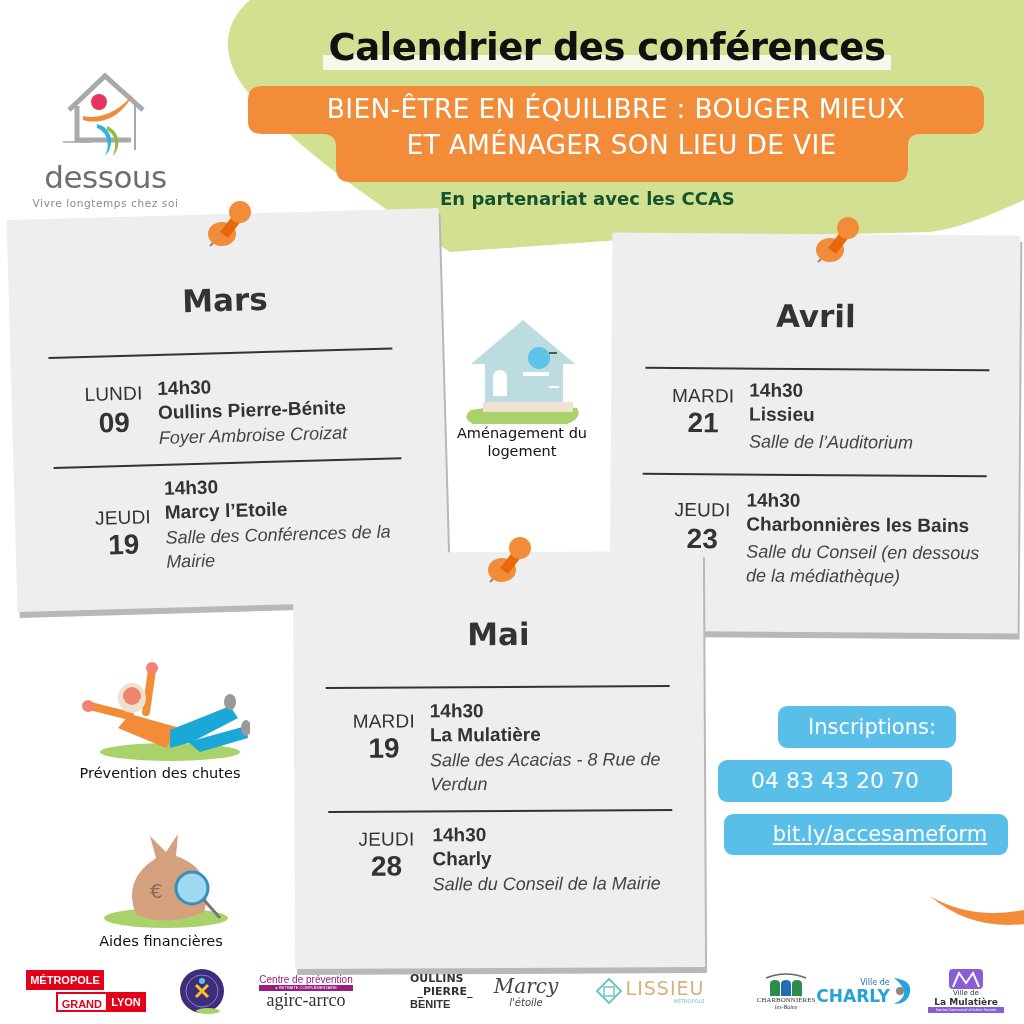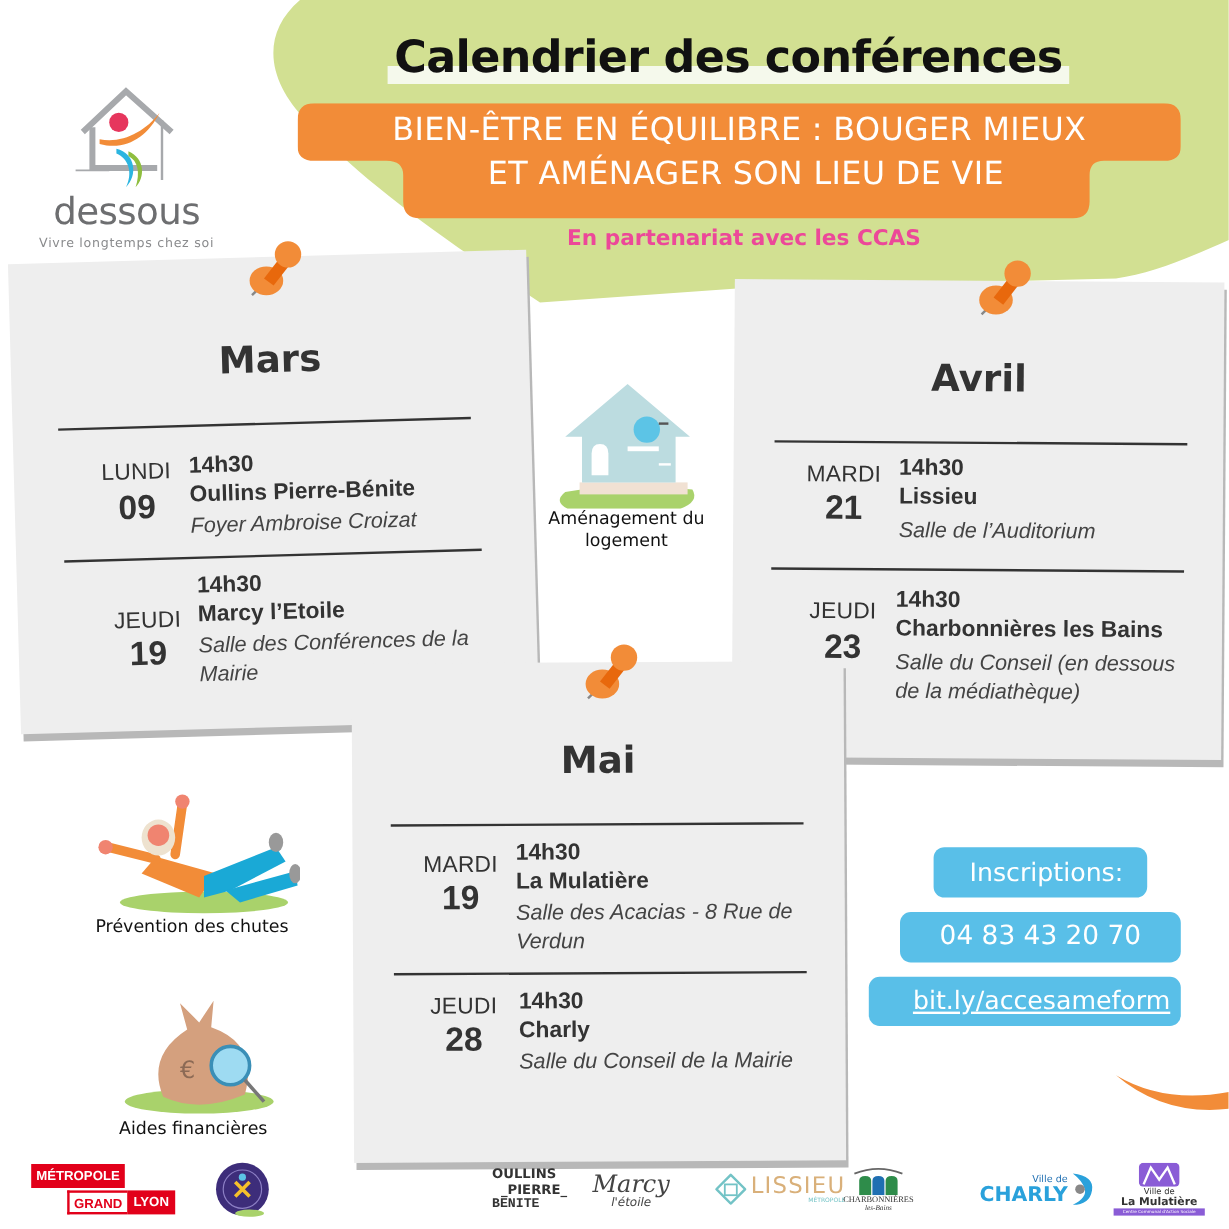--- a/index.html
+++ b/index.html
@@ -30,22 +30,22 @@
     position: absolute; left: 248px; top: 86px; width: 736px; height: 96px;
   }
   .subtitle-box svg { position: absolute; left: 0; top: 0; }
   .subtitle-line {
     position: absolute; left: 0; width: 100%; text-align: center; color: #fff;
     font-family: "DejaVu Sans", sans-serif; font-size: 26.5px; letter-spacing: 0.3px; line-height: 34px;
   }
   .subtitle-line.l1 { top: 6px; }
   .subtitle-line.l2 { top: 42px; left: 86px; width: 575px; }
   .partnership {
-    position: absolute; left: 440px; top: 188px; width: 360px; text-align: center;
-    font-family: "DejaVu Sans", sans-serif; font-weight: bold; font-size: 18px; color: #ec4899;
+    position: absolute; left: 440px; top: 188px; width: 360px; 
+    font-family: "DejaVu Sans", sans-serif; font-weight: bold; font-size: 18px; color: #14532d;
   }
 
   
   .card {
     position: absolute; background: #eeeeee;
     box-shadow: 2px 6px 0 #b8b8b8;
   }
   .card-mars { left: 12px; top: 214px; width: 432px; height: 392px; transform: rotate(-1.6deg); }
   .card-avril { left: 611px; top: 234px; width: 408px; height: 398px; transform: rotate(0.4deg); }
   .card-mai { left: 294px; top: 552px; width: 410px; height: 416px; transform: rotate(-0.3deg); }
@@ -68,22 +68,22 @@
   
   .topic { position: absolute; text-align: center; }
   .topic-label { font-family: "DejaVu Sans", sans-serif; font-size: 14.5px; color: #111; line-height: 18px; }
 
   
   .pill {
     position: absolute; background: #59bfe8; color: #fff; border-radius: 9px; text-align: center;
     font-family: "DejaVu Sans", sans-serif;
   }
   .pill-title { left: 778px; top: 706px; width: 178px; height: 42px; font-size: 21px; line-height: 42px; padding-left: 10px; }
-  .pill-phone { left: 750px; top: 760px; width: 234px; height: 42px; font-size: 22px; line-height: 42px; }
-  .pill-link { left: 724px; top: 814px; width: 260px; height: 41px; font-size: 21px; line-height: 41px; text-decoration: underline; padding-left: 28px; }
+  .pill-phone { left: 718px; top: 760px; width: 234px; height: 42px; font-size: 22px; line-height: 42px; }
+  .pill-link { left: 724px; top: 814px; width: 284px; height: 41px; font-size: 21px; line-height: 41px; text-decoration: underline; padding-left: 28px; }
 
   .swoosh { position: absolute; left: 930px; top: 890px; }
 
   
   .partners { position: absolute; left: 0; top: 962px; width: 1024px; height: 62px; }
   .partner { position: absolute; top: 0; height: 58px; display: flex; flex-direction: column; align-items: center; justify-content: center; }
 </style>
 </head>
 <body>
 
@@ -281,40 +281,45 @@
   </div>
   <div class="partner" style="left:172px; width:60px;">
     <svg width="48" height="48" viewBox="0 0 48 48">
       <circle cx="24" cy="24" r="22" fill="#3d2d7a"></circle>
       <circle cx="24" cy="24" r="16" fill="none" stroke="#8c7fc4" stroke-width="1"></circle>
       <path d="M18 18 L30 30 M30 18 L18 30" stroke="#f6c12b" stroke-width="3"></path>
       <circle cx="24" cy="14" r="3" fill="#5cc4e6"></circle>
       <ellipse cx="30" cy="44" rx="12" ry="3" fill="#a9d26b"></ellipse>
     </svg>
   </div>
+  <div class="partner" style="left:256px; width:100px;">
+    <div style="font-family:'Liberation Sans',sans-serif;font-size:10px;color:#9a1c7e;">Centre de prévention</div>
+    <div style="width:94px;height:6px;background:#9a1c7e;color:#fff;font-size:4px;line-height:6px;text-align:center;font-family:'Liberation Sans',sans-serif;">● RETRAITE COMPLÉMENTAIRE</div>
+    <div style="font-family:'Liberation Serif',serif;font-size:18px;color:#333;line-height:18px;">agirc-arrco</div>
+  </div>
   <div class="partner" style="left:403px; width:84px;">
     <div style="font-family:'DejaVu Sans',sans-serif;font-weight:bold;font-size:11px;color:#333;line-height:13px;text-align:left;width:70px;">OULLINS</div>
     <div style="font-family:'DejaVu Sans',sans-serif;font-weight:bold;font-size:11px;color:#333;line-height:13px;text-align:center;width:70px;">_PIERRE_</div>
-    <div style="font-family:Liberation Mono, monospace;font-weight:bold;font-size:11px;color:#333;line-height:13px;text-align:left;width:70px;">BENITE</div>
+    <div style="font-family:Liberation Sans, sans-serif;font-weight:bold;font-size:11px;color:#333;line-height:13px;text-align:left;width:70px;">BENITE</div>
   </div>
   <div class="partner" style="left:486px; width:80px;">
     <div style="font-family:'DejaVu Serif',serif;font-style:italic;font-size:20px;color:#444;line-height:22px;">Marcy</div>
     <div style="font-family:'DejaVu Sans',sans-serif;font-style:italic;font-size:10px;color:#444;">l'étoile</div>
   </div>
   <div class="partner" style="left:590px; width:120px; flex-direction:row;">
     <svg width="26" height="26" viewBox="0 0 26 26">
       <path d="M13 1 L25 13 L13 25 L1 13 Z" fill="none" stroke="#73c3c6" stroke-width="2"></path>
       <rect x="8" y="9" width="10" height="9" fill="none" stroke="#73c3c6" stroke-width="1.5"></rect>
     </svg>
     <div style="margin-left:4px;text-align:right;">
       <div style="font-family:'DejaVu Sans',sans-serif;font-size:19px;color:#d9b07a;line-height:20px;letter-spacing:1px;">LISSIEU</div>
       <div style="font-family:'DejaVu Sans',sans-serif;font-size:5px;color:#73c3c6;">MÉTROPOLE</div>
     </div>
   </div>
-  <div class="partner" style="left:692px; width:80px;text-align:center;">
+  <div class="partner" style="left:746px; width:80px;text-align:center;">
     <svg width="44" height="24" viewBox="0 0 44 24">
       <path d="M2 6 Q22 -2 42 6" fill="none" stroke="#666" stroke-width="1.5"></path>
       <path d="M6 24 V12 Q6 8 11 8 Q16 8 16 12 V24 Z" fill="#2e8c4a"></path>
       <path d="M17 24 V12 Q17 8 22 8 Q27 8 27 12 V24 Z" fill="#1f6fb2"></path>
       <path d="M28 24 V12 Q28 8 33 8 Q38 8 38 12 V24 Z" fill="#2e8c4a"></path>
     </svg>
     <div style="font-family:'Liberation Serif',serif;font-size:7px;color:#333;">CHARBONNIÈRES</div>
     <div style="font-family:'Liberation Serif',serif;font-style:italic;font-size:6px;color:#333;">les-Bains</div>
   </div>
   <div class="partner" style="left:816px; width:96px; flex-direction:row;">

